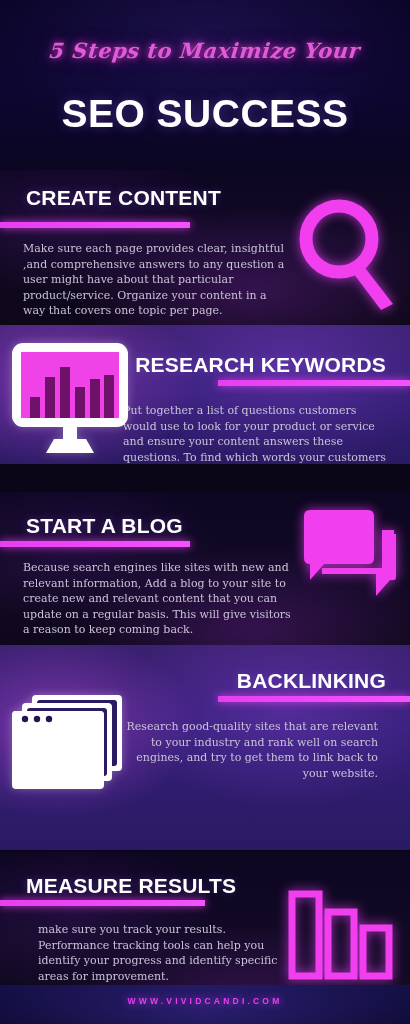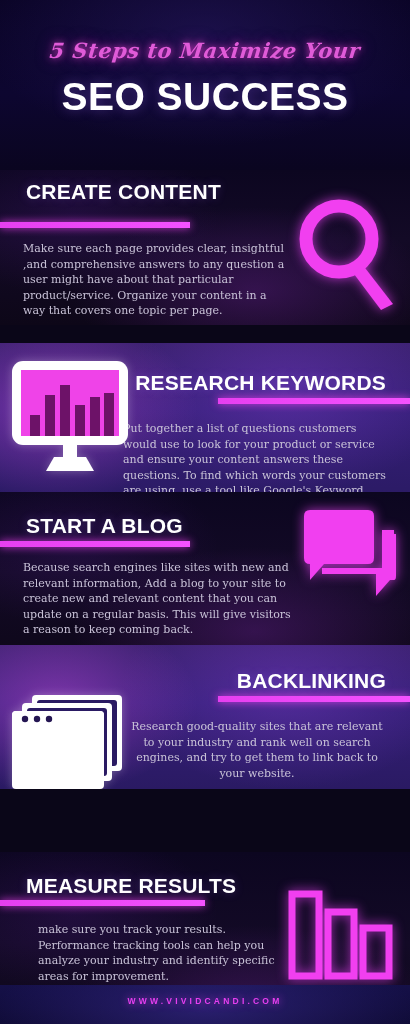--- a/index.html
+++ b/index.html
@@ -45,33 +45,33 @@
     font-family:"DejaVu Serif", serif;
     font-style:italic;
     font-weight:bold;
     font-size:21px;
     color:#e05bd8;
     letter-spacing:0.5px;
     text-shadow:0 0 7px rgba(224,60,200,0.85), 0 0 16px rgba(190,40,190,0.55);
     transform:skewX(-6deg);
   }
   .main-title {
-    margin-top:12px;
+    margin-top:29px;
     font-size:39px;
     font-weight:bold;
     color:#ffffff;
     letter-spacing:0.5px;
     text-shadow:0 0 12px rgba(160,110,255,0.35);
   }
 
   
   #step1 { top:170px; height:155px; }
-  #step2 { top:343px; height:164px; }
+  #step2 { top:325px; height:139px; }
   #step3 { top:492px; height:179px; }
-  #step4 { top:645px; height:144px; }
+  #step4 { top:645px; height:205px; }
   #step5 { top:812px; height:202px;margin-top:40px; }
   #footer { top:985px; height:39px; }
 
   .step-title {
     position:absolute;
     font-size:21px;
     font-weight:bold;
     color:#fff;
     letter-spacing:0.2px;
     white-space:nowrap;
@@ -85,38 +85,38 @@
   }
   .body-text {
     position:absolute;
     font-family:"DejaVu Serif", serif;
     font-size:11px;
     line-height:15.5px;
     color:#c9c3d8;
   }
 
   
-  #step1 .step-title { left:26px; top:10px; }
+  #step1 .step-title { left:26px; top:16px; }
   #step1 .rule { left:0; top:52px; width:190px; }
   #step1 .body-text { left:23px; top:71px; width:268px; }
 
   
   #step2 .step-title { right:24px; top:28px; }
   #step2 .rule { right:0; top:55px; width:192px; }
   #step2 .body-text { right:22px; top:78px; width:265px; text-align:left; }
 
   
   #step3 .step-title { left:26px; top:22px; }
   #step3 .rule { left:0; top:49px; width:190px; }
   #step3 .body-text { left:23px; top:68px; width:272px; }
 
   
   #step4 .step-title { right:24px; top:24px; }
   #step4 .rule { right:0; top:51px; width:192px; }
-  #step4 .body-text { right:22px; top:74px; width:262px; text-align:center; }
+  #step4 .body-text { right:32px; top:74px; width:262px; text-align:right; }
 
   
   #step5 .step-title { left:26px; top:22px; }
   #step5 .rule { left:0; top:48px; width:205px; }
   #step5 .body-text { left:38px; top:70px; width:240px; }
 
   
   .footer-link {
     position:absolute; left:0; right:0; top:11px;
     text-align:center;
@@ -211,21 +211,21 @@
         <circle cx="29" cy="26" r="3.2" fill="#241552"></circle>
         <circle cx="41" cy="26" r="3.2" fill="#241552"></circle>
         <rect x="8" y="38" width="84" height="54" fill="#ffffff"></rect>
       </svg>
     </div>
   </div>
 
   <div class="sect bg-dark" id="step5">
     <div class="step-title">MEASURE RESULTS</div>
     <div class="rule"></div>
-    <div class="body-text">make sure you track your results. Performance tracking tools can help you analyze your industry and identify specific areas for improvement.</div>
+    <div class="body-text">make sure you track your results. Performance tracking tools can help you identify your progress and identify specific areas for improvement.</div>
     <div class="icon glow-pink" id="icon-bars">
       <svg viewBox="0 0 110 90" width="110" height="90">
         <rect x="6" y="4" width="27" height="82" fill="none" stroke="#f13ff0" stroke-width="7"></rect>
         <rect x="42" y="22" width="26" height="64" fill="none" stroke="#f13ff0" stroke-width="7"></rect>
         <rect x="77" y="38" width="26" height="48" fill="none" stroke="#f13ff0" stroke-width="7"></rect>
       </svg>
     </div>
   </div>
 
   <div class="sect bg-footer" id="footer">

